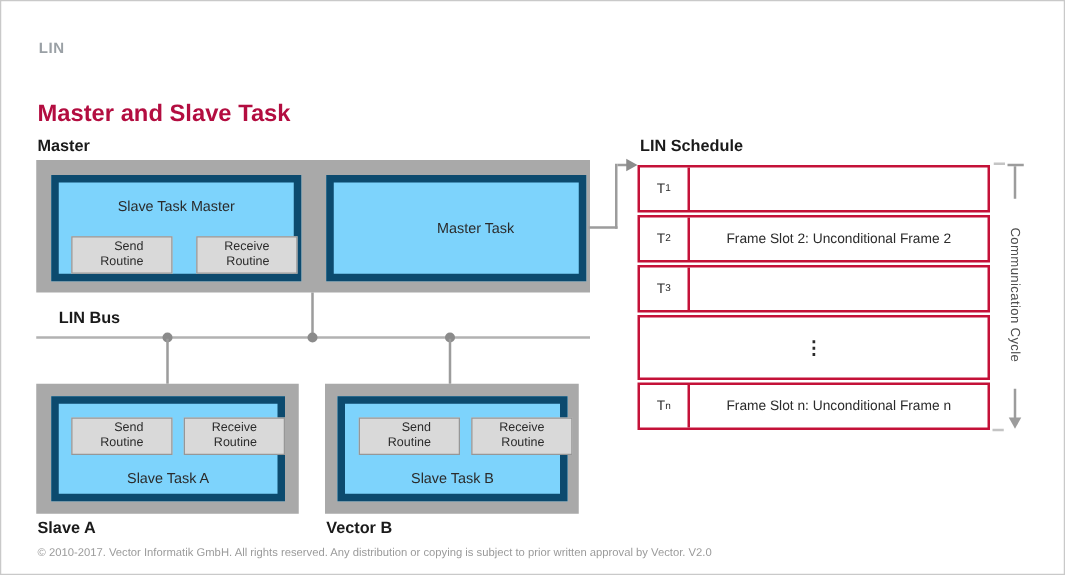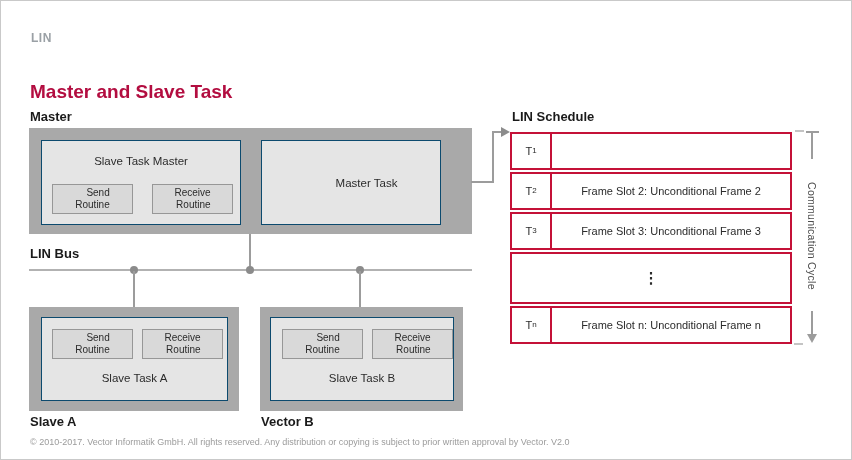--- a/index.html
+++ b/index.html
@@ -6,21 +6,21 @@
   .canvas{
     position:relative;width:852px;height:460px;background:#ffffff;
     border:1px solid #c9c9c9;box-sizing:border-box;overflow:hidden;
     font-family:"Liberation Sans",sans-serif;color:#2b2b2b;
   }
   .abs{position:absolute;}
   .eyebrow{left:30px;top:30px;font-size:12px;font-weight:bold;color:#9aa0a5;letter-spacing:.5px;}
   .title{left:29px;top:56px;font-size:19px;font-weight:bold;color:#b30d40;margin-top:24px;}
   .section-label{font-size:13px;font-weight:bold;color:#1a1a1a;}
   .gray-outer{background:#a9a9a9;}
-  .white-box{background:#e5e5e5;border:1px solid #0c4a6e;box-sizing:border-box;padding-left:31px;}
+  .white-box{background:#7dd3fc;border:6px solid #0c4a6e;box-sizing:border-box;padding-left:31px;}
   .btn{
     position:absolute;width:81px;height:30px;background:#d9d9d9;border:1px solid #979797;
     box-sizing:border-box;display:flex;align-items:center;justify-content:center;
     text-align:right;font-size:10px;line-height:1.25;color:#2b2b2b;white-space:pre-line;
   }
   .box-title{font-size:11.5px;color:#2b2b2b;text-align:center;width:100%;}
   .center-flex{display:flex;align-items:center;justify-content:center;}
   .gline{background:#9c9c9c;}
   .busline{background:#b2b2b2;}
   .dot{width:8px;height:8px;border-radius:50%;background:#8b8b8b;}
@@ -51,33 +51,33 @@
 
   <div class="abs section-label" style="left:29px;top:108px;">Master</div>
   <div class="abs gray-outer" style="left:28px;top:127px;width:443px;height:106px;">
     <div class="white-box" style="position:absolute;left:12px;top:12px;width:200px;height:85px;">
       <div class="box-title" style="position:absolute;top:14px;left:0;">Slave Task Master</div>
       <div class="btn" style="left:10px;top:43px;">Send
 Routine</div>
       <div class="btn" style="left:110px;top:43px;">Receive
 Routine</div>
     </div>
-    <div class="white-box center-flex" style="position:absolute;left:232px;top:12px;width:180px;height:85px;">
+    <div class="white-box center-flex" style="position:absolute;left:232px;top:12px;width:208px;height:85px;">
       <span class="box-title">Master Task</span>
     </div>
   </div>
 
   <div class="abs gline" style="left:470px;top:180px;width:23px;height:2px;"></div>
   <div class="abs gline" style="left:491px;top:130px;width:2px;height:52px;"></div>
   <div class="abs gline" style="left:493px;top:130px;width:8px;height:2px;"></div>
   <div class="abs arrow-right" style="left:500px;top:126px;"></div>
 
   <div class="abs gline" style="left:248px;top:233px;width:2px;height:36px;"></div>
 
-  <div class="abs section-label" style="left:29px;top:245px;">LIN Bus</div>
+  <div class="abs section-label" style="left:46px;top:245px;">LIN Bus</div>
   <div class="abs busline" style="left:28px;top:268px;width:443px;height:2px;"></div>
   <div class="abs dot" style="left:129px;top:265px;"></div>
   <div class="abs dot" style="left:245px;top:265px;"></div>
   <div class="abs dot" style="left:355px;top:265px;"></div>
   <div class="abs gline" style="left:132px;top:270px;width:2px;height:36px;"></div>
   <div class="abs gline" style="left:358px;top:270px;width:2px;height:36px;"></div>
 
   <div class="abs gray-outer" style="left:28px;top:306px;width:210px;height:104px;">
     <div class="white-box" style="position:absolute;left:12px;top:10px;width:187px;height:84px;">
       <div class="btn" style="left:10px;top:11px;">Send
@@ -113,21 +113,20 @@
           <span>T</span>
           <span class="t-sub">2</span>
         </div>
       <div class="slot-cell">Frame Slot 2: Unconditional Frame 2</div>
     </div>
     <div class="sched-row" style="height:38px;">
       <div class="t-cell">
           <span>T</span>
           <span class="t-sub">3</span>
         </div>
-      <div class="slot-cell">Frame Slot 3: Unconditional Frame 3</div>
     </div>
     <div class="sched-row" style="height:52px;">
       <div class="ellipsis-cell">⋮</div>
     </div>
     <div class="sched-row" style="height:38px;margin-bottom:0;">
       <div class="t-cell">
           <span>T</span>
           <span class="t-sub">n</span>
         </div>
       <div class="slot-cell">Frame Slot n: Unconditional Frame n</div>

